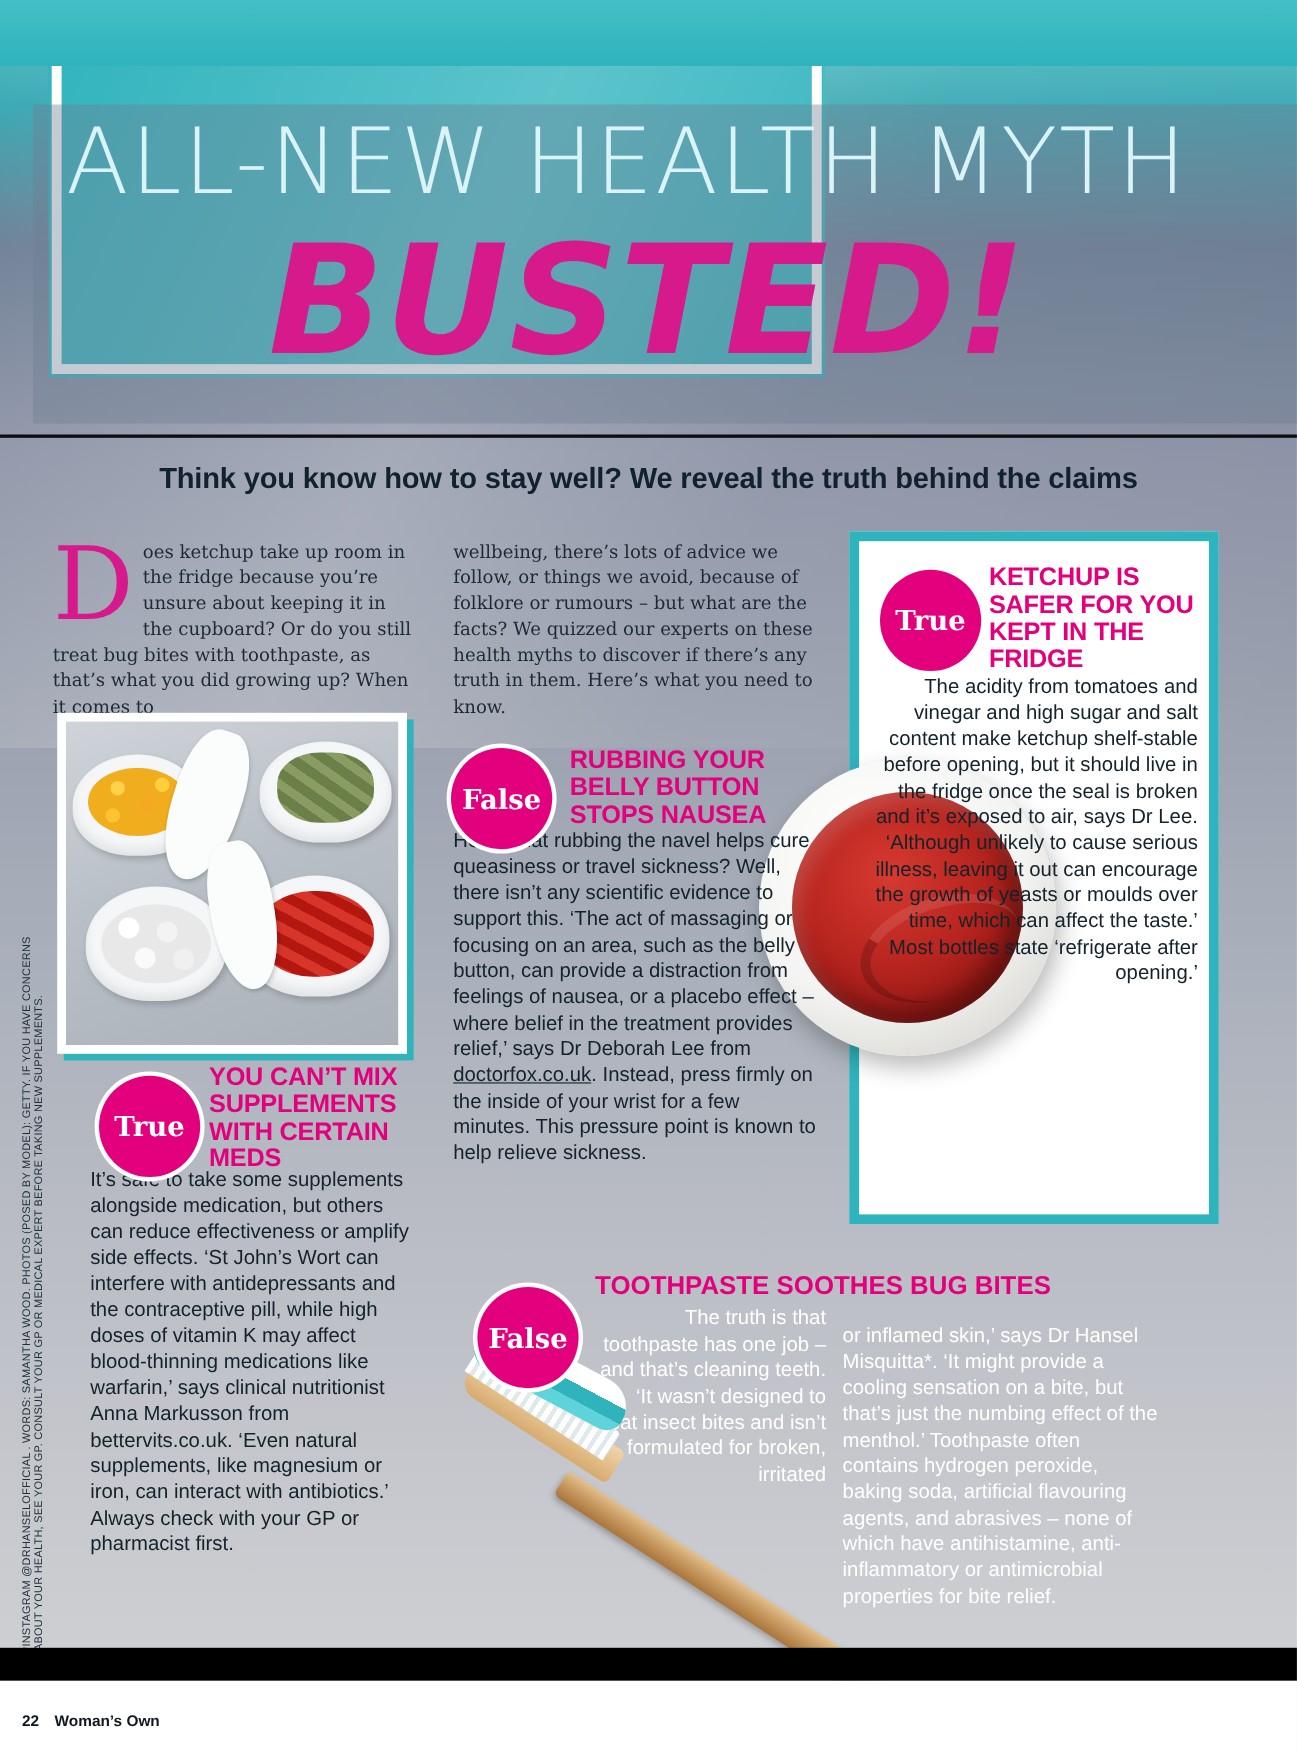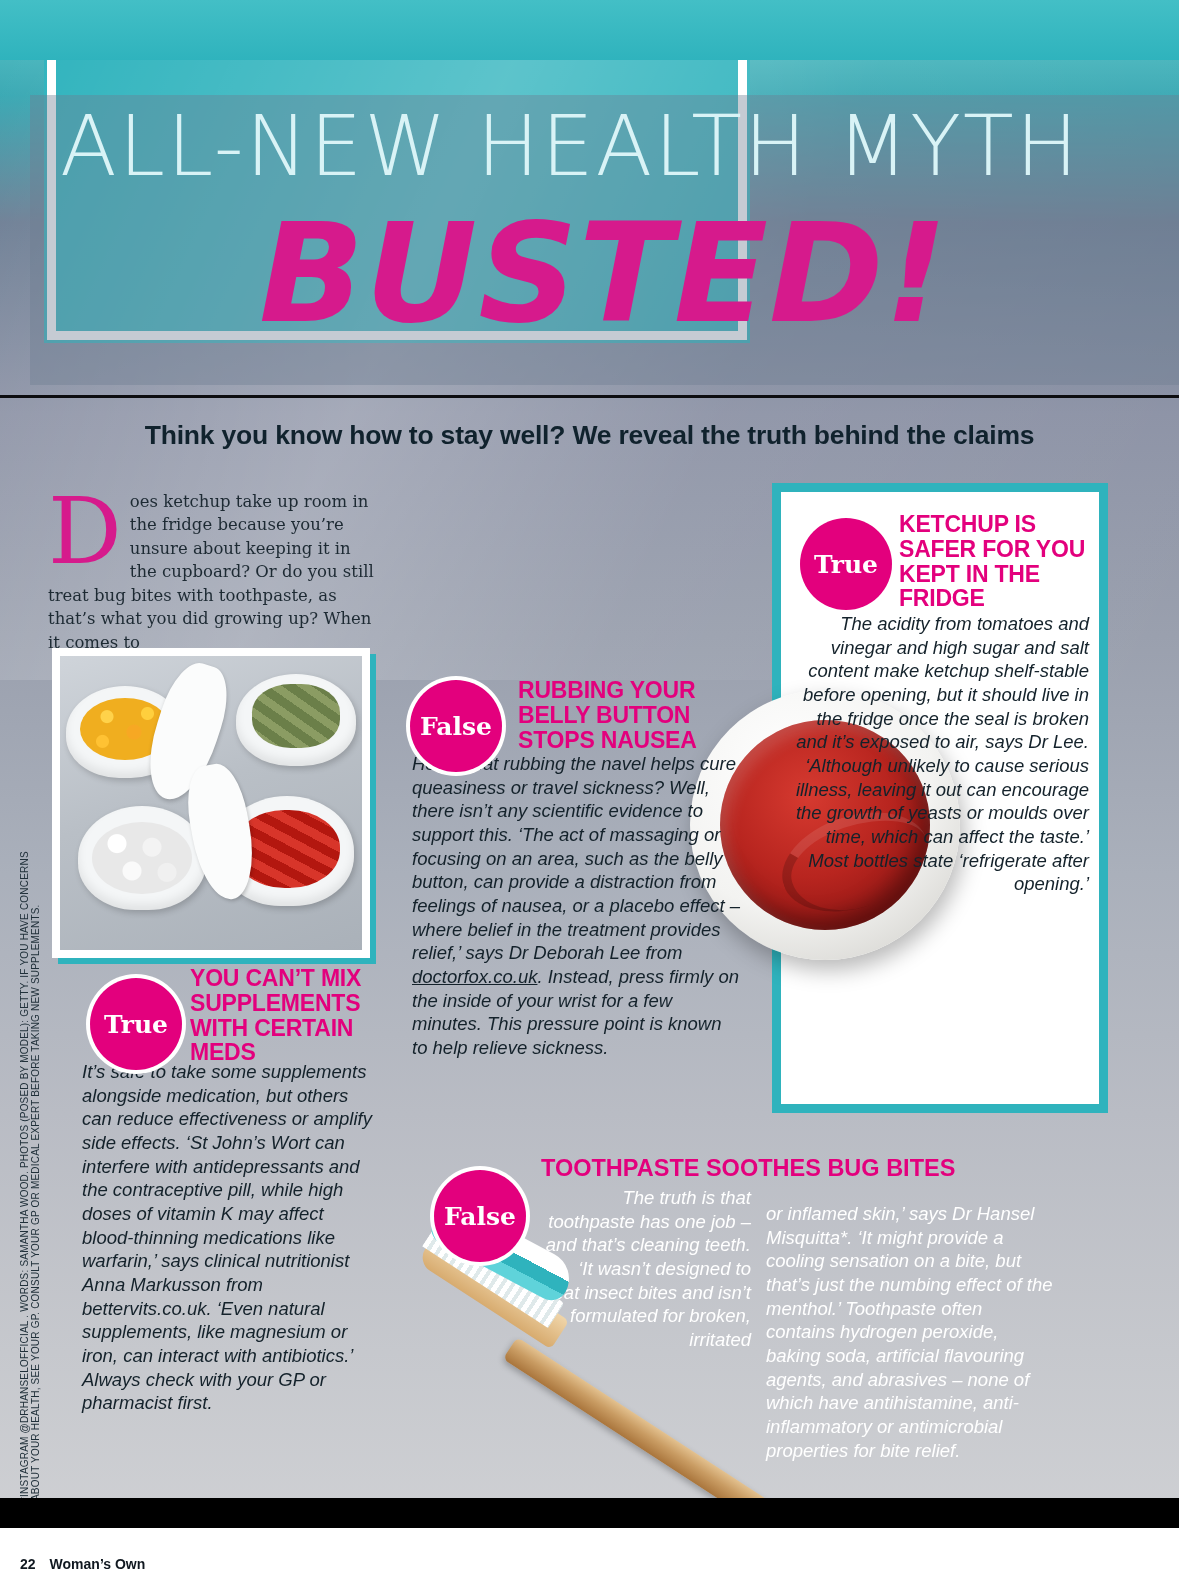--- a/index.html
+++ b/index.html
@@ -50,21 +50,21 @@
     font-size: 83px;
     line-height: 1;
     letter-spacing: 2px;
     color: #d9f3f6;
     font-family: "DejaVu Sans", sans-serif;
     font-weight: 300;
     white-space: nowrap;
   }
   .title-busted {
     position: absolute;
-    left: 259px;
+    left: 244px;
     top: 205px;
     font-size: 138px;
     line-height: 1;
     font-style: italic;
     font-weight: 700;
     letter-spacing: 1px;
     color: #d61a8c;
     font-family: "DejaVu Sans", sans-serif;
     white-space: nowrap;
   }
@@ -187,21 +187,20 @@
     line-height: 1.08;
     letter-spacing: -0.2px;
     text-transform: uppercase;
   }
 
   .body-txt {
     font-family: "Liberation Sans", sans-serif;
     font-size: 18.5px;
     line-height: 1.28;
     color: #14222b;
-    font-style: italic;
   }
 
   
   .ketchup-card {
     left: 772px; top: 483px; width: 336px; height: 630px;
   }
   .ketchup-badge { left: 800px; top: 518px; }
   .ketchup-head {
     position: absolute;
     left: 899px; top: 512px; width: 196px;
@@ -386,20 +385,21 @@
   <div class="title-busted">BUSTED!</div>
 
   <div class="rule-under-head"></div>
 
   <div class="standfirst">Think you know how to stay well? We reveal the truth behind the claims</div>
 
   <div class="intro-col-1">
     <span class="dropcap">D</span>
     <span>oes ketchup take up room in the fridge because you’re unsure about keeping it in the cupboard? Or do you still treat bug bites with toothpaste, as that’s what you did growing up? When it comes to</span>
   </div>
+  <div class="intro-col-2">wellbeing, there’s lots of advice we follow, or things we avoid, because of folklore or rumours – but what are the facts? We quizzed our experts on these health myths to discover if there’s any truth in them. Here’s what you need to know.</div>
 
   <div class="pills-photo">
     <div class="pills-inner">
       <div class="bowl b1">
         <div class="pillfill" style="left:14px;top:12px;width:90px;height:62px;background:radial-gradient(circle at 30% 30%, #ffd24a 0 6px, transparent 7px), radial-gradient(circle at 60% 55%, #f7a823 0 7px, transparent 8px), radial-gradient(circle at 25% 70%, #ffc233 0 6px, transparent 7px), radial-gradient(circle at 75% 25%, #ffcf3d 0 6px, transparent 7px), #f0ae1f; border-radius:50%;"></div>
       </div>
       <div class="bowl b2">
         <div class="pillfill" style="left:16px;top:10px;width:88px;height:64px;background:repeating-linear-gradient(35deg,#6b7f49 0 9px,#8b9c63 9px 17px); border-radius:44%;"></div>
       </div>
       <div class="bowl b3">

